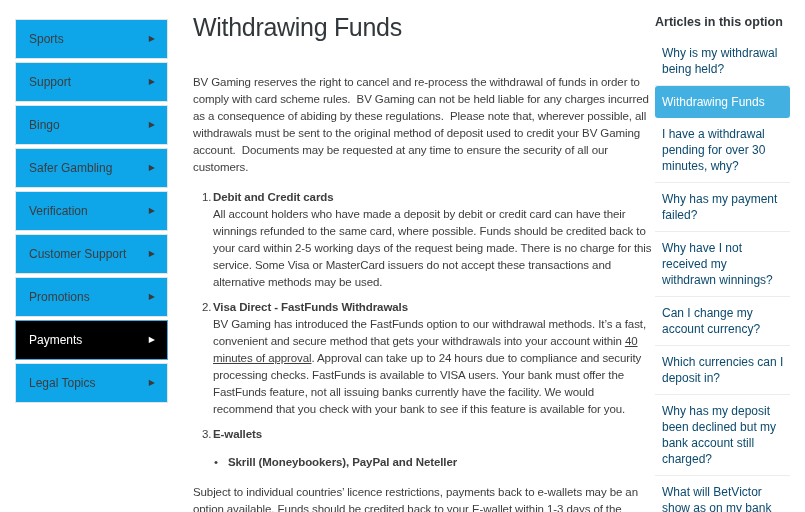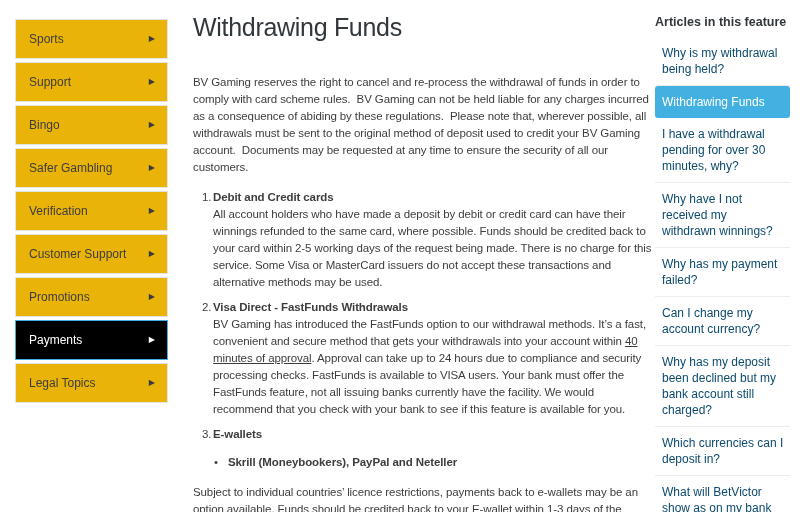--- a/index.html
+++ b/index.html
@@ -10,21 +10,21 @@
     color: #3d3d3d;
     position: relative;
     overflow: hidden;
   }
 
   
   .left-nav { position: absolute; left: 15px; top: 19px; width: 153px; }
   .nav-item {
     height: 40px;
     margin-bottom: 3px;
-    background: #eab308;
+    background: #0ea5e9;
     border: 1px solid #e4e4e4;
     display: flex;
     align-items: center;
     justify-content: space-between;
     padding: 0 12px 0 13px;
     font-size: 12px;
     color: #3d3d3d;
     cursor: pointer;
   }
   .nav-item.active { background: #000000; border-color: #42b0e0; color: #ffffff; }
@@ -148,33 +148,33 @@
   <ul class="wallets">
     <li>
       <span class="bullet-glyph">•</span><span class="method-heading">Skrill (Moneybookers), PayPal and Neteller</span>
     </li>
   </ul>
 
   <p class="outro">Subject to individual countries’ licence restrictions, payments back to e-wallets may be an option available. Funds should be credited back to your E-wallet within 1-3 days of the request being made. There is no charge for this service. PayPal funds should be credited in 1 day.</p>
 </main>
 
 <aside class="right-nav">
-  <h2 class="right-nav-heading">Articles in this feature</h2>
+  <h2 class="right-nav-heading">Articles in this option</h2>
 
     <a class="article-link">Why is my withdrawal being held?</a>
 
     <a class="article-link active">Withdrawing Funds</a>
 
     <a class="article-link">I have a withdrawal pending for over 30 minutes, why?</a>
 
+    <a class="article-link">Why has my payment failed?</a>
+
     <a class="article-link">Why have I not received my withdrawn winnings?</a>
-
-    <a class="article-link">Why has my payment failed?</a>
 
     <a class="article-link">Can I change my account currency?</a>
 
+    <a class="article-link">Which currencies can I deposit in?</a>
+
     <a class="article-link">Why has my deposit been declined but my bank account still charged?</a>
-
-    <a class="article-link">Which currencies can I deposit in?</a>
 
     <a class="article-link">What will BetVictor show as on my bank statement?</a>
 
 </aside>
 
 </body></html>

